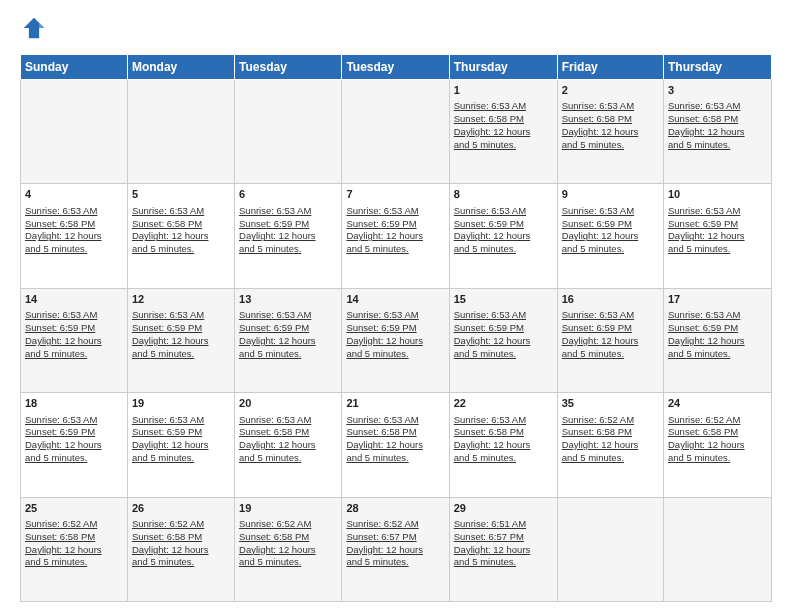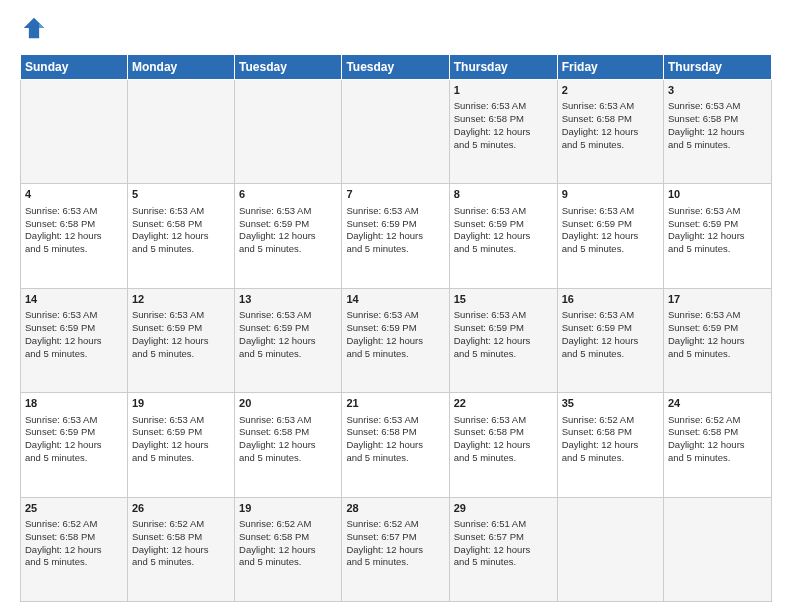--- a/index.html
+++ b/index.html
@@ -86,20 +86,21 @@
     .day-number {
       font-weight: bold;
       font-size: 11px;
       display: block;
       margin-bottom: 2px;
     }
     .day-info {
       font-size: 9.5px;
       color: #333;
       line-height: 1.35;
+      text-decoration: underline;
     }
     .empty-cell {
       background: #f5f5f5 !important;
     }
   </style>
 </head>
 <body>
 
 <div class="page">
   <div class="header">

